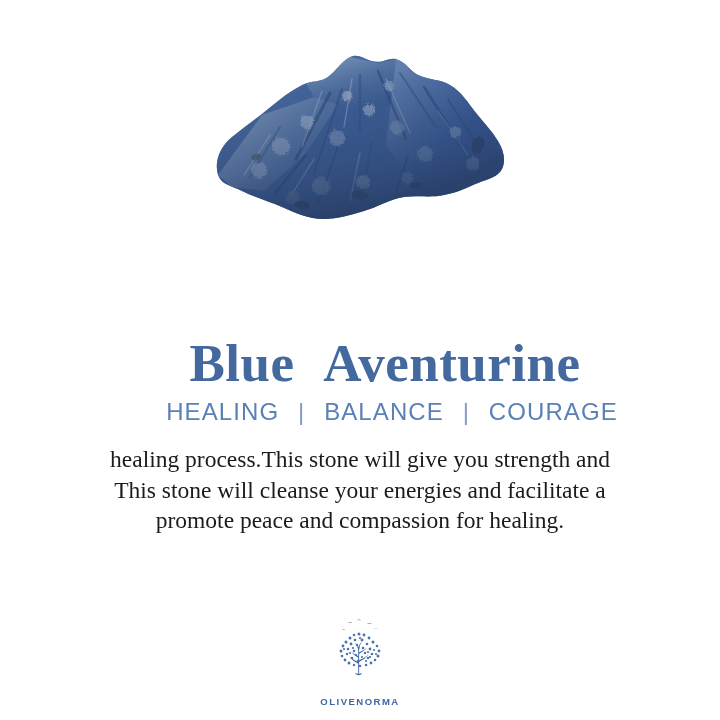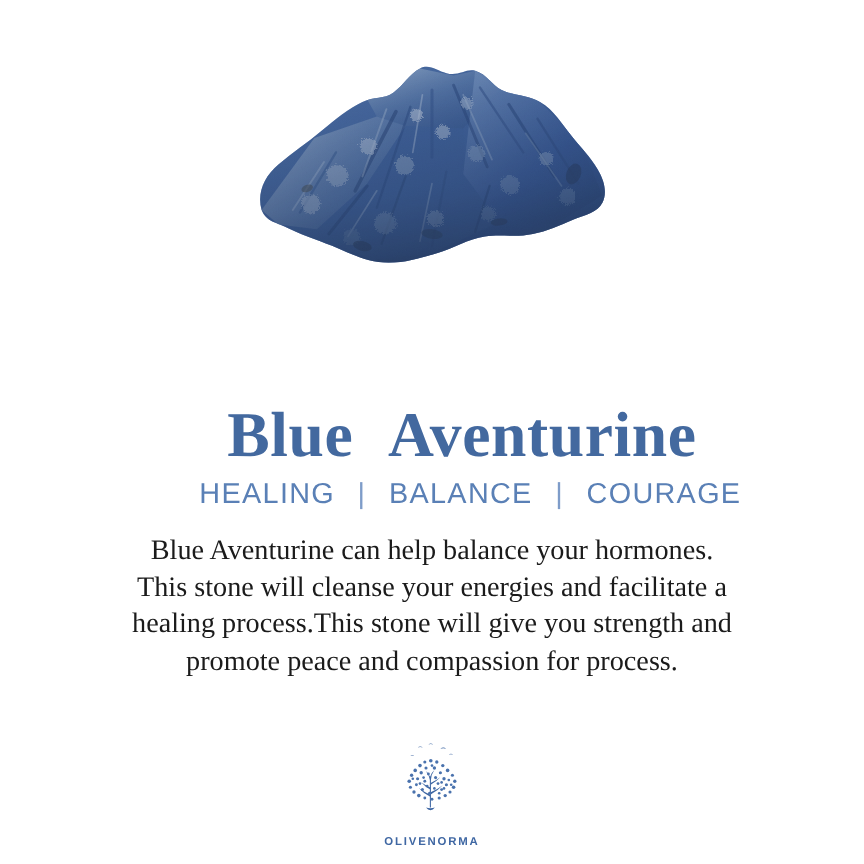--- a/index.html
+++ b/index.html
@@ -256,24 +256,23 @@
 
   <div class="subtitle">
     <span class="kw">HEALING</span>
     <span class="sep">|</span>
     <span class="kw">BALANCE</span>
     <span class="sep">|</span>
     <span class="kw">COURAGE</span>
   </div>
 
   <div class="body-copy">
-    <span class="ln">Blue Aventurine can help balance your hormones.</span>
+    <span class="ln">healing process.This stone will give you strength and</span>
     <span class="ln">This stone will cleanse your energies and facilitate a</span>
-    <span class="ln">healing process.This stone will give you strength and</span>
-    <span class="ln">promote peace and compassion for process.</span>
+    <span class="ln">promote peace and compassion for healing.</span>
   </div>
 
   <div class="logo">
     <svg class="logo-mark" viewBox="0 0 72 62" aria-hidden="true">
       <g fill="#3f67a3">
 
         <path d="M24 5 q2.2-2 4.4 0 q-2.2-1-4.4 0 Z"></path>
         <path d="M33 2.5 q2-1.8 4 0 q-2-0.9-4 0 Z"></path>
         <path d="M43 6 q2.4-2.2 4.8 0 q-2.4-1.1-4.8 0 Z"></path>
         <path d="M50 11 q1.8-1.6 3.6 0 q-1.8-0.8-3.6 0 Z"></path>

